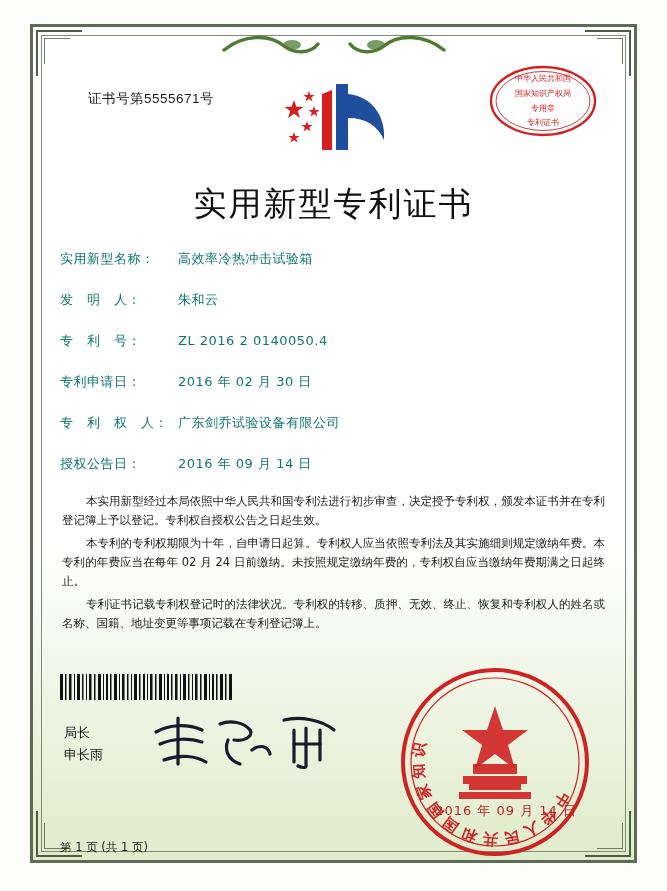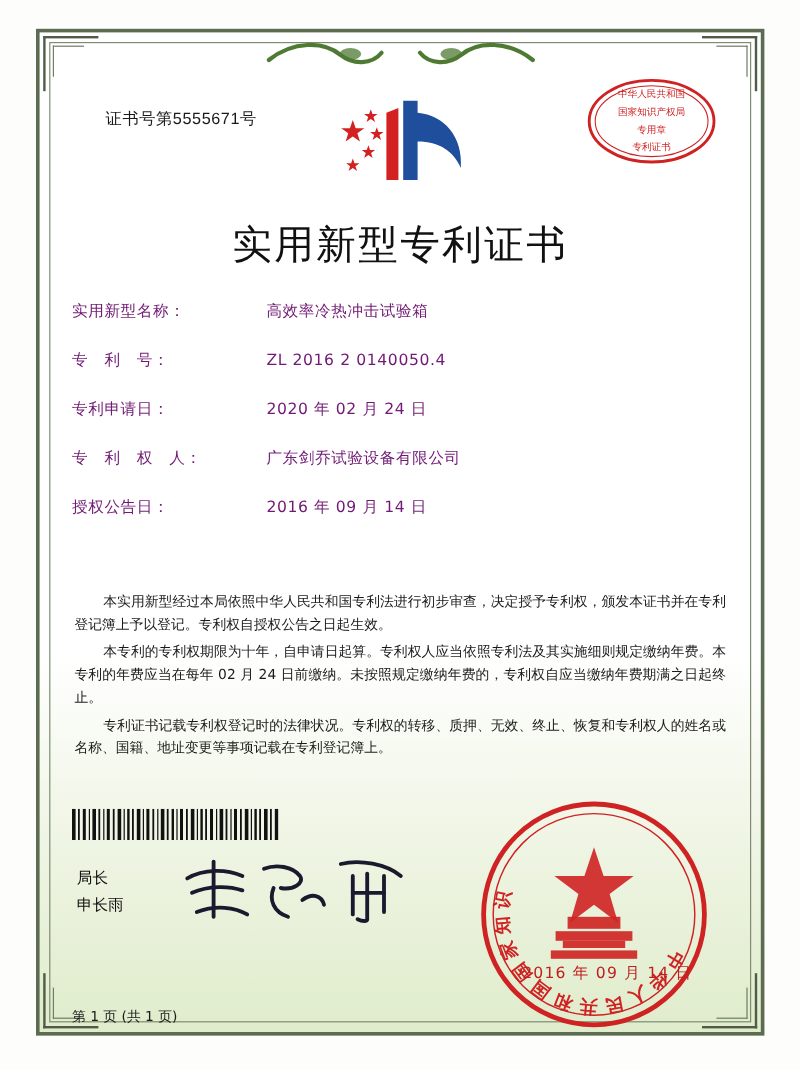--- a/index.html
+++ b/index.html
@@ -145,23 +145,22 @@
     position: absolute;
     left: 0;
     right: 0;
     top: 190px;
   }
   .field-row {
     display: flex;
     align-items: baseline;
     margin-bottom: 23px;
     font-size: 13px;
-    color: #701a75;
-    font-family: "DejaVu Sans", sans-serif;
-    gap: 44px;
+    color: #0f766e;
+    font-family: "DejaVu Sans", sans-serif;
   }
   .field-label {
     width: 118px;
     flex: none;
     letter-spacing: 0.5px;
   }
   .field-label.wide { width: 118px; }
   .field-value {
     letter-spacing: 0.5px;
   }
@@ -298,26 +297,30 @@
     </div>
 
     <div class="doc-title">实用新型专利证书</div>
 
     <div class="fields">
       <div class="field-row">
         <span class="field-label">实用新型名称：</span>
         <span class="field-value">高效率冷热冲击试验箱</span>
       </div>
       <div class="field-row">
+        <span class="field-label">发　明　人：</span>
+        <span class="field-value">朱和云</span>
+      </div>
+      <div class="field-row">
         <span class="field-label">专　利　号：</span>
         <span class="field-value">ZL 2016 2 0140050.4</span>
       </div>
       <div class="field-row">
         <span class="field-label">专利申请日：</span>
-        <span class="field-value">2020 年 02 月 24 日</span>
+        <span class="field-value">2016 年 02 月 30 日</span>
       </div>
       <div class="field-row">
         <span class="field-label wide">专　利　权　人：</span>
         <span class="field-value">广东剑乔试验设备有限公司</span>
       </div>
       <div class="field-row">
         <span class="field-label">授权公告日：</span>
         <span class="field-value">2016 年 09 月 14 日</span>
       </div>
     </div>

